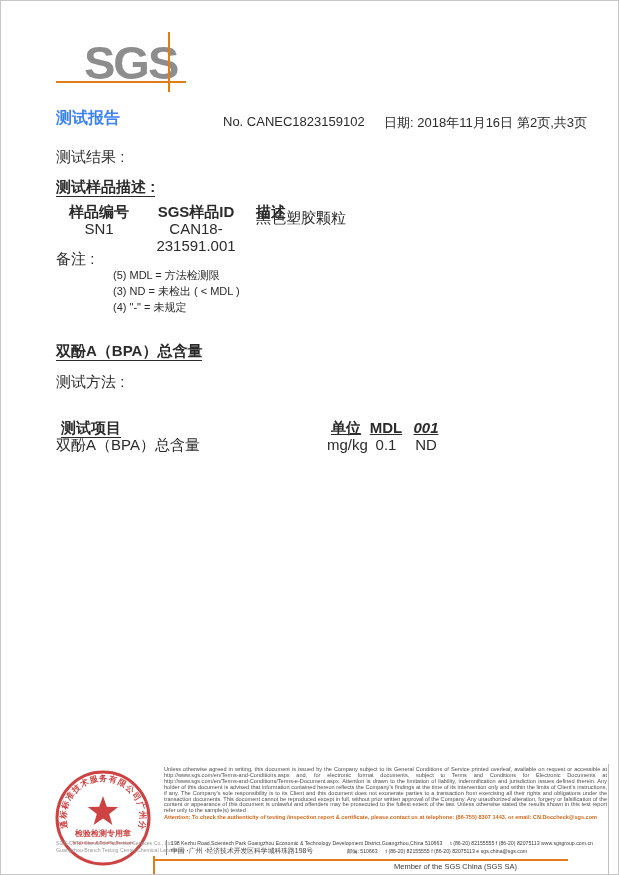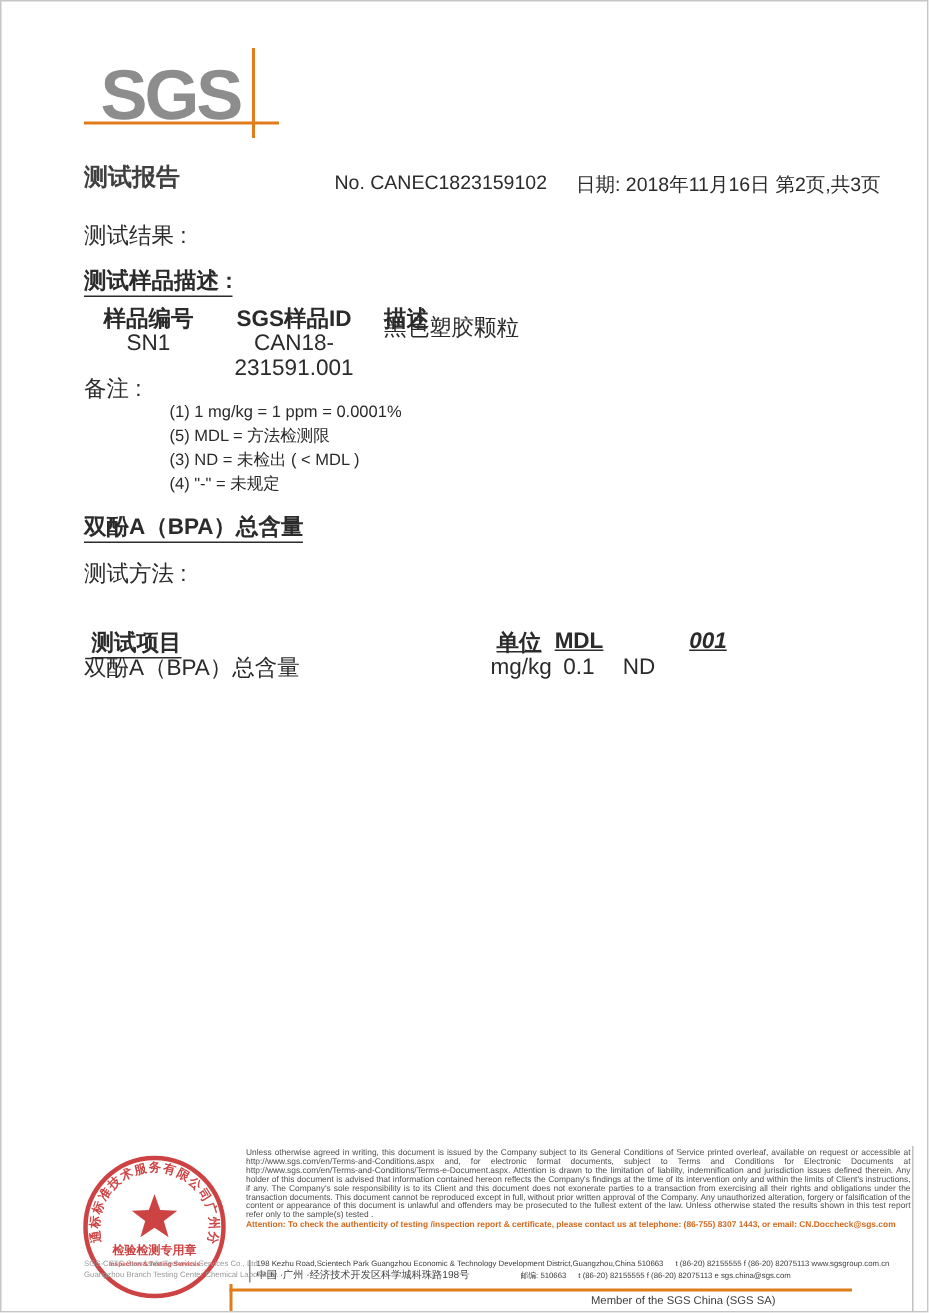--- a/index.html
+++ b/index.html
@@ -4,21 +4,21 @@
 <style>
   html,body{margin:0;padding:0;background:#e9e9e9;}
   .page{
     position:relative;width:617px;height:873px;background:#fff;
     border:1px solid #c6c6c6;overflow:hidden;
     font-family:"Liberation Sans",sans-serif;color:#2b2b2b;
   }
   .abs{position:absolute;}
   .sgs-logo{font-weight:bold;color:#8d8d8d;font-size:47px;letter-spacing:-2px;line-height:1;}
   .oline{background:#e07c1a;}
-  .doc-title{font-size:16px;font-weight:bold;color:#404040;}
+  .doc-title{font-size:16px;font-weight:bold;color:#3b82f6;}
   .meta{font-size:13px;}
   .lbl{font-size:15px;}
   .bold{font-weight:bold;}
   .u{border-bottom:1px solid #2b2b2b;padding-bottom:1px;}
   .center{text-align:center;}
   .italic{font-style:italic;}
   .underline{text-decoration:underline;}
   .note-line{font-size:11px;line-height:16px;}
   .method{font-size:11px;line-height:19px;text-align:justify;}
   .fineprint{font-size:5.6px;line-height:5.9px;color:#4f4f4f;text-align:justify;}
@@ -28,21 +28,21 @@
   .addr .cn{font-size:6.8px;}
   .addr .gap{display:inline-block;width:8px;}
   .member{font-size:7.5px;color:#3c3c3c;}
   .stamp{opacity:.92;}
 </style>
 </head>
 <body>
 
 <div class="page">
 
-  <div class="abs sgs-logo" style="left:66px;top:38px;">SGS</div>
+  <div class="abs sgs-logo" style="left:83px;top:38px;">SGS</div>
   <div class="abs oline" style="left:167px;top:31px;width:2px;height:60px;"></div>
   <div class="abs oline" style="left:55px;top:80px;width:130px;height:2px;"></div>
 
   <div class="abs doc-title" style="left:55px;top:107px;">测试报告</div>
   <div class="abs meta" style="left:222px;top:113px;">No. CANEC1823159102</div>
   <div class="abs meta" style="left:383px;top:113px;">日期: 2018年11月16日</div>
   <div class="abs meta" style="left:516px;top:113px;">第2页,共3页</div>
 
   <div class="abs lbl" style="left:55px;top:147px;">测试结果 :</div>
 
@@ -51,34 +51,33 @@
   <div class="abs lbl bold center" style="left:62px;top:202px;width:72px;">样品编号</div>
   <div class="abs lbl bold center" style="left:145px;top:202px;width:100px;">SGS样品ID</div>
   <div class="abs lbl bold" style="left:255px;top:202px;">描述</div>
 
   <div class="abs lbl center" style="left:62px;top:219px;width:72px;">SN1</div>
   <div class="abs lbl center" style="left:145px;top:219px;width:100px;">CAN18-231591.001</div>
   <div class="abs lbl" style="left:255px;top:208px;">黑色塑胶颗粒</div>
 
   <div class="abs lbl" style="left:55px;top:249px;">备注 :</div>
   <div class="abs" style="left:112px;top:266px;">
-    <div class="note-line">(1) 1 mg/kg = 1 ppm = 0.0001%</div>
     <div class="note-line">(5) MDL = 方法检测限</div>
     <div class="note-line">(3) ND = 未检出 ( &lt; MDL )</div>
     <div class="note-line">(4) "-" = 未规定</div>
   </div>
 
   <div class="abs lbl bold" style="left:55px;top:341px;"><span class="u">双酚A（BPA）总含量</span></div>
 
   <div class="abs lbl" style="left:55px;top:372px;">测试方法 :</div>
 
   <div class="abs lbl bold" style="left:60px;top:418px;"><span class="u">测试项目</span></div>
   <div class="abs lbl bold center underline" style="left:330px;top:418px;width:30px;">单位</div>
   <div class="abs lbl bold center underline" style="left:368px;top:418px;width:34px;">MDL</div>
-  <div class="abs lbl bold center underline italic" style="left:410px;top:418px;width:30px;margin-left:46px;">001</div>
+  <div class="abs lbl bold center underline italic" style="left:410px;top:418px;width:30px;">001</div>
 
   <div class="abs lbl" style="left:55px;top:435px;">双酚A（BPA）总含量</div>
   <div class="abs lbl center" style="left:326px;top:435px;width:20px;">mg/kg</div>
   <div class="abs lbl center" style="left:368px;top:435px;width:34px;">0.1</div>
   <div class="abs lbl center" style="left:410px;top:435px;width:30px;">ND</div>
 
   <svg class="abs stamp" style="left:44px;top:766px;" width="116" height="102" viewBox="0 0 116 102">
     <circle cx="58" cy="51" r="46" fill="none" stroke="#c93434" stroke-width="3"></circle>
     <path id="ringArc" d="M 23,63 A 37,37 0 1 1 93,63" fill="none"></path>
     <text font-size="8.2" font-weight="bold" fill="#c93434" letter-spacing="1">

